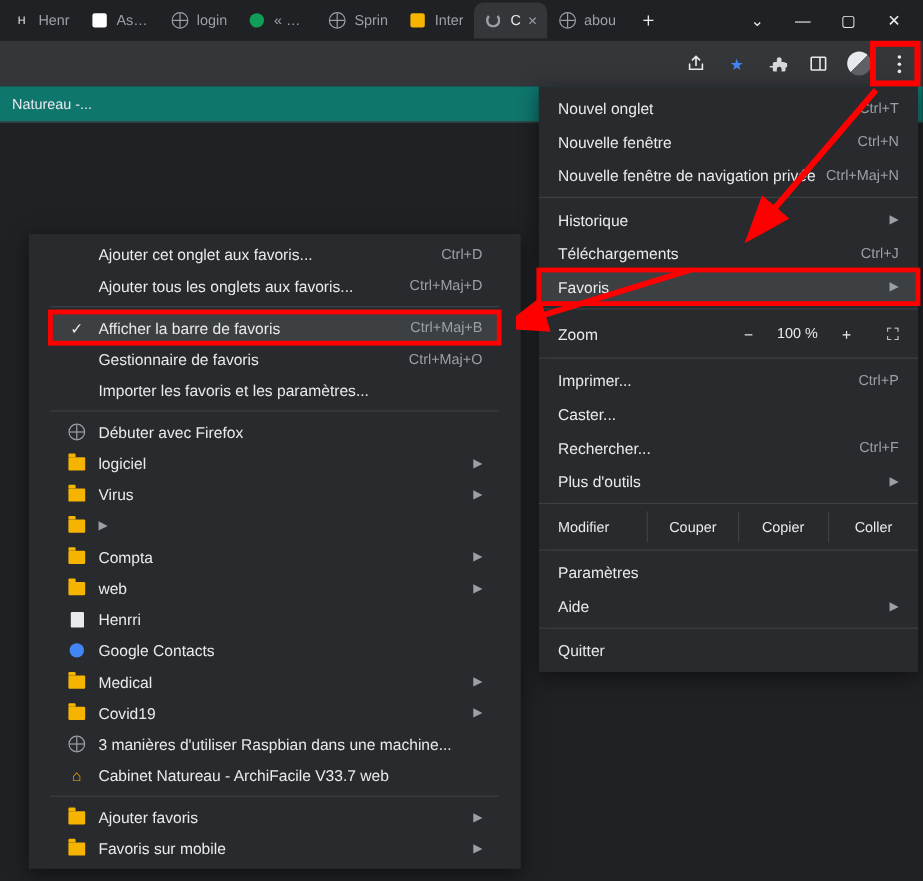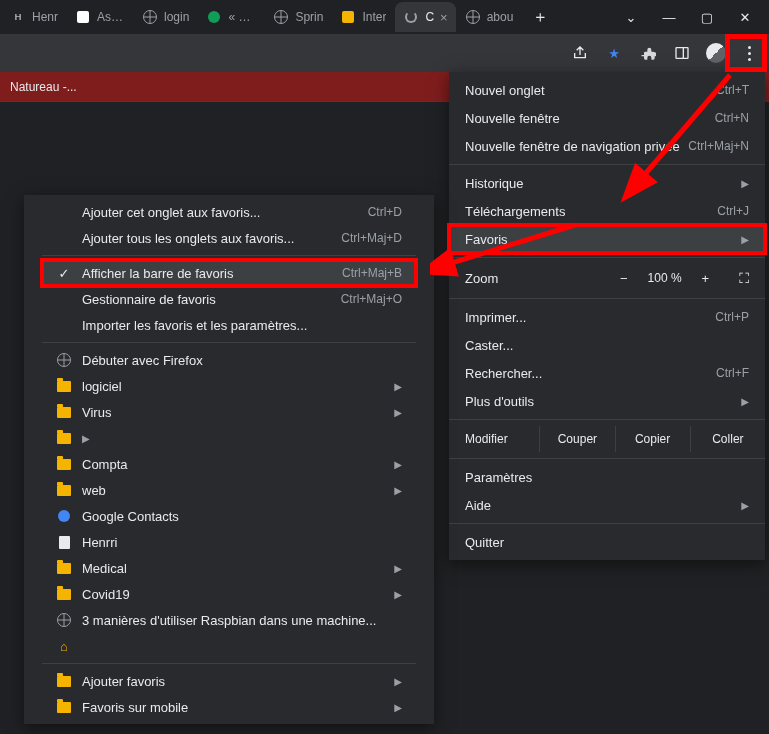--- a/index.html
+++ b/index.html
@@ -112,21 +112,21 @@
     .kebab span {
       width: 3px;
       height: 3px;
       border-radius: 50%;
       background: #e8eaed;
     }
     
     
     .bookmark-bar {
       height: 30px;
-      background: #7f1d1d;
+      background: #0f766e;
       display: flex;
       align-items: center;
       padding: 0 10px;
       border-bottom: 1px solid #3c4043;
     }
     .bookmark-item {
       color: #e8eaed;
       font-size: 12px;
     }
     
@@ -542,52 +542,53 @@
   </div>
   <div class="sub-row">
     <span class="icon">
         <span class="folder-ic"></span>
       </span>
     <span class="label">web</span>
     <span class="arrow">▶</span>
   </div>
   <div class="sub-row">
     <span class="icon">
+        <span style="width:11px;height:13px;background:#e8eaed;display:block;border-radius:1px"></span>
+      </span>
+    <span class="label">Henrri</span>
+  </div>
+  <div class="sub-row">
+    <span class="icon">
         <span style="width:12px;height:12px;background:#4285f4;border-radius:50%;display:block"></span>
       </span>
     <span class="label">Google Contacts</span>
   </div>
   <div class="sub-row">
     <span class="icon">
-        <span style="width:11px;height:13px;background:#e8eaed;display:block;border-radius:1px"></span>
-      </span>
-    <span class="label">Henrri</span>
-  </div>
-  <div class="sub-row">
-    <span class="icon">
         <span class="folder-ic"></span>
       </span>
     <span class="label">Medical</span>
     <span class="arrow">▶</span>
   </div>
   <div class="sub-row">
     <span class="icon">
         <span class="folder-ic"></span>
       </span>
     <span class="label">Covid19</span>
     <span class="arrow">▶</span>
   </div>
   <div class="sub-row">
     <span class="icon">
         <span class="globe-ic"></span>
       </span>
     <span class="label">3 manières d'utiliser Raspbian dans une machine...</span>
   </div>
   <div class="sub-row">
     <span class="icon" style="color:#f4b400;">⌂</span>
+    <span class="label">Cabinet Natureau - ArchiFacile V33.7 web</span>
   </div>
   <div class="menu-sep"></div>
   <div class="sub-row">
     <span class="icon">
         <span class="folder-ic"></span>
       </span>
     <span class="label">Ajouter favoris</span>
     <span class="arrow">▶</span>
   </div>
   <div class="sub-row">

